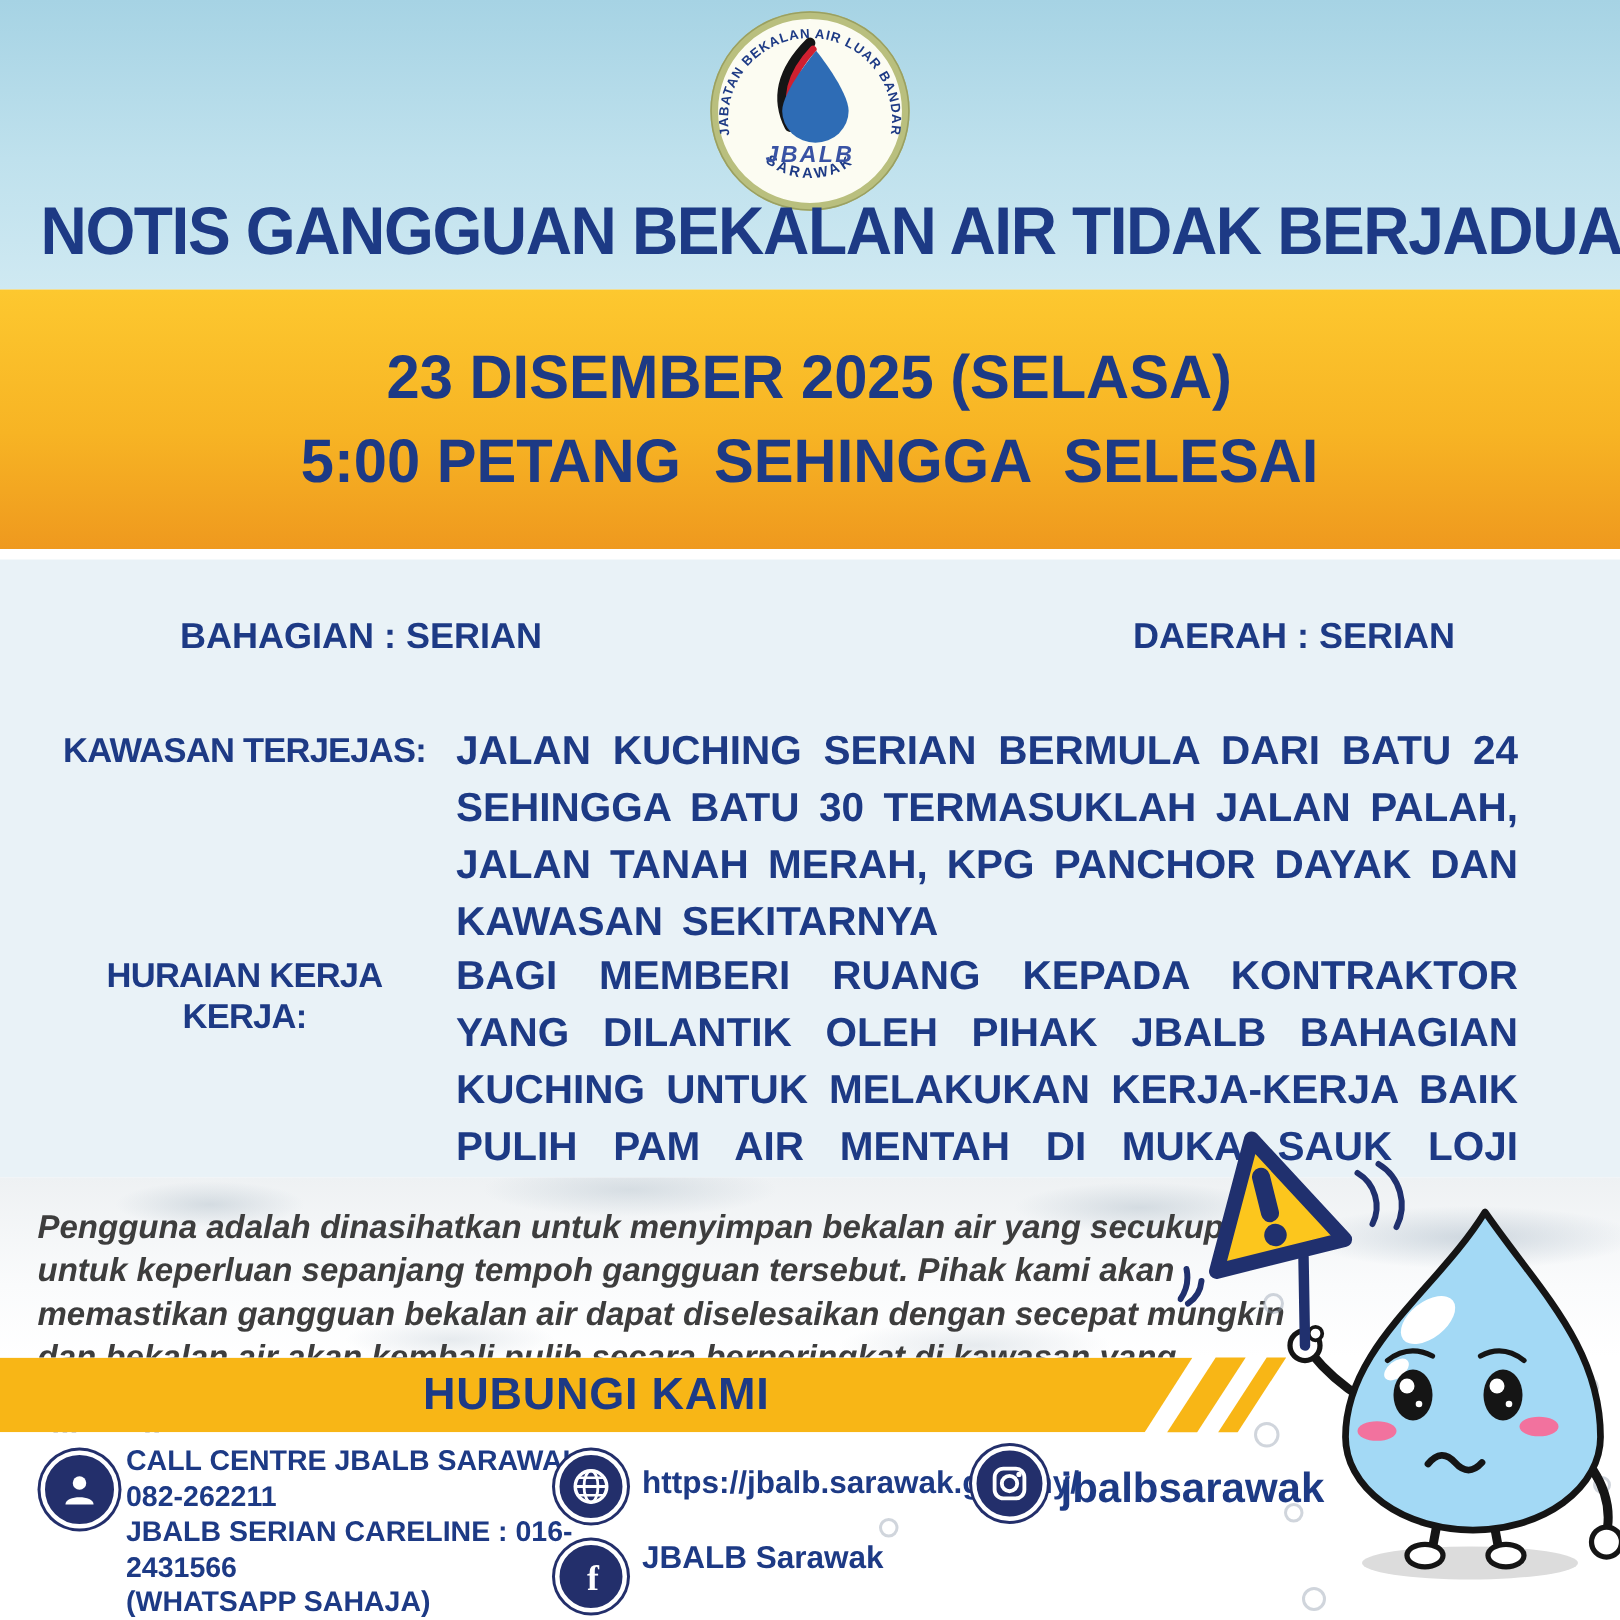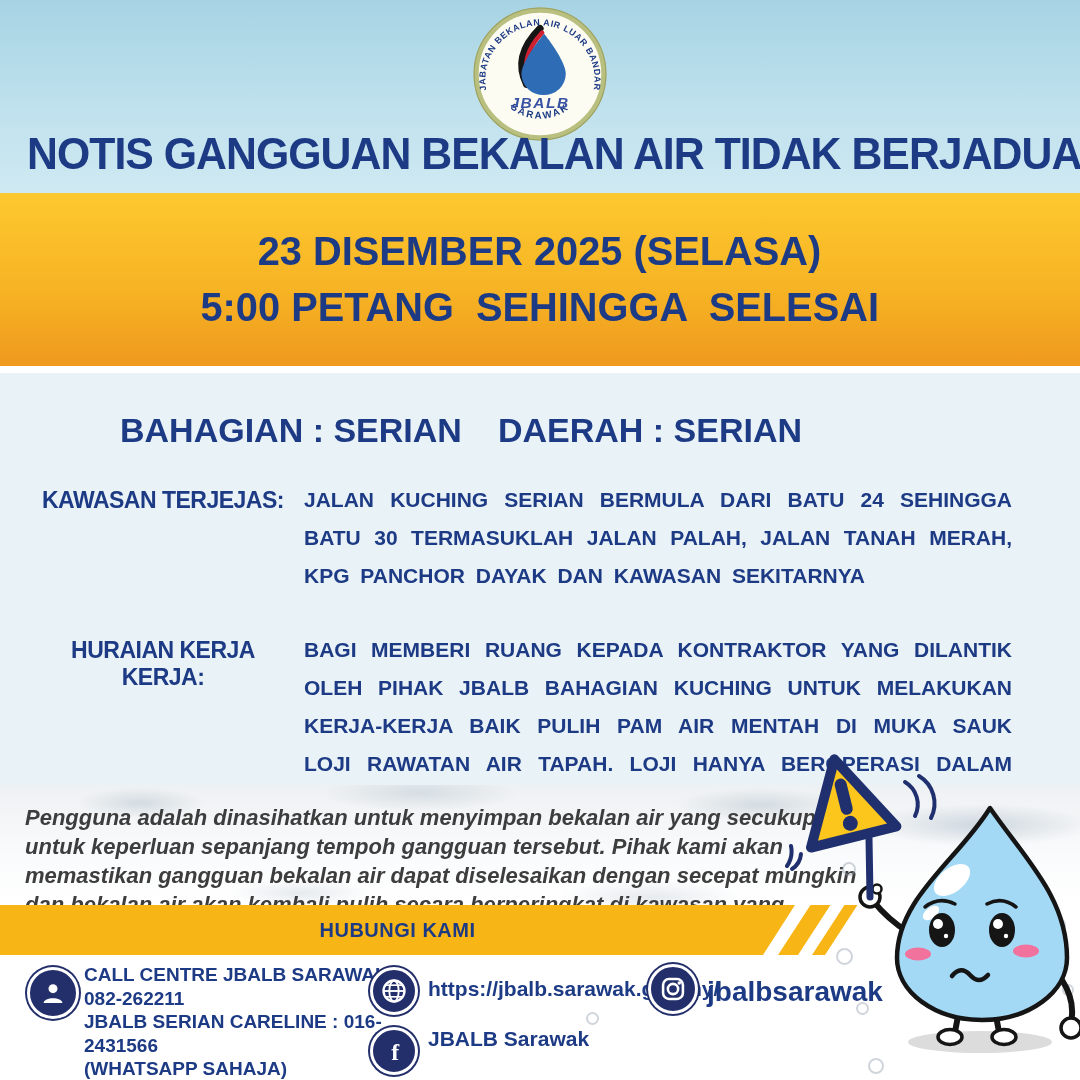--- a/index.html
+++ b/index.html
@@ -28,33 +28,33 @@
   }
   .date-band .line{font-size:41px;white-space:pre;transform:scaleX(.97);}
   
   .content{
     position:absolute;left:0;top:366px;width:1080px;height:419px;
     background:#e9f2f7;border-top:7px solid #ffffff;box-sizing:border-box;
     color:#1d3a85;
   }
   .region-row{
     position:absolute;left:120px;top:38px;width:850px;
-    display:flex;
-    font-size:34px;font-weight:bold;gap:36px;
+    display:flex;justify-content:space-between;
+    font-size:24px;font-weight:bold;gap:36px;
   }
   .info-row{position:absolute;left:0;width:1080px;}
   .info-row.kawasan{top:108px;}
   .info-row.huraian{top:258px;}
   .info-label{
     position:absolute;left:30px;top:6px;width:266px;
     text-align:center;font-size:23px;font-weight:bold;letter-spacing:-.5px;
   }
   .info-text{
     position:absolute;left:304px;top:0;width:708px;
-    font-size:21px;font-weight:bold;line-height:38px;
+    font-size:27px;font-weight:bold;line-height:38px;
     text-align:justify;word-spacing:5px;
   }
   
   .splash{
     position:absolute;left:0;top:785px;width:1080px;height:120px;
     background:
       radial-gradient(90px 22px at 140px 18px,rgba(176,190,201,.45),transparent 70%),
       radial-gradient(140px 26px at 420px 8px,rgba(176,190,201,.40),transparent 70%),
       radial-gradient(120px 24px at 760px 20px,rgba(176,190,201,.45),transparent 70%),
       radial-gradient(160px 30px at 980px 40px,rgba(168,184,198,.50),transparent 70%),
@@ -66,21 +66,21 @@
     position:absolute;left:25px;top:18px;width:838px;margin:0;
     font-style:italic;font-weight:bold;font-size:22px;line-height:29px;color:#3d3d3d;
   }
   
   .bar-row{position:absolute;left:0;top:905px;width:1080px;height:50px;background:#ffffff;}
   .contact-bar{
     position:absolute;left:0;top:0;width:795px;height:50px;background:#f8b616;
     clip-path:polygon(0 0,100% 0,calc(100% - 32px) 100%,0 100%);
     display:flex;align-items:center;justify-content:center;
   }
-  .contact-bar span{font-size:20px;font-weight:bold;color:#1d3a85;letter-spacing:.5px;}
+  .contact-bar span{font-size:30px;font-weight:bold;color:#1d3a85;letter-spacing:.5px;}
   .stripe{position:absolute;top:0;height:50px;background:#f8b616;transform:skewX(-33deg);transform-origin:bottom left;}
   .stripe.s1{left:778px;width:20px;}
   .stripe.s2{left:812px;width:13px;}
   
   .contacts{position:absolute;left:0;top:955px;width:1080px;height:125px;background:#ffffff;color:#1d3a85;}
   .contact-icon{
     position:absolute;border-radius:50%;background:#232f6b;
     border:3px solid #ffffff;box-shadow:0 0 0 2px #232f6b;
     display:flex;align-items:center;justify-content:center;
   }

